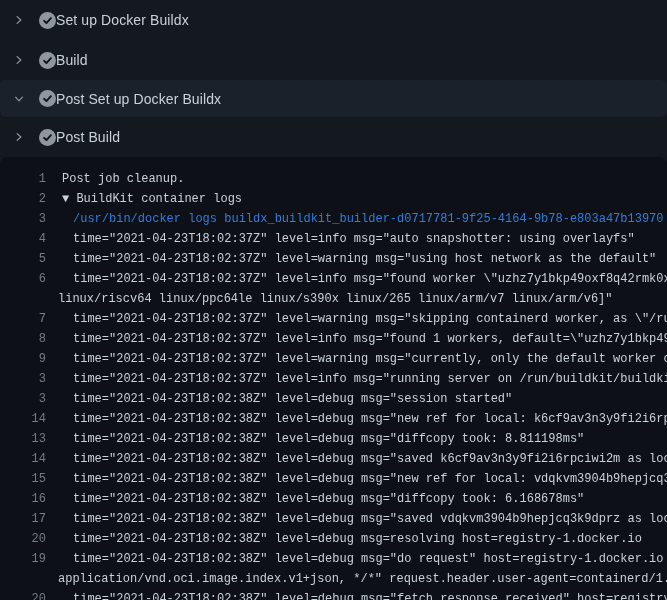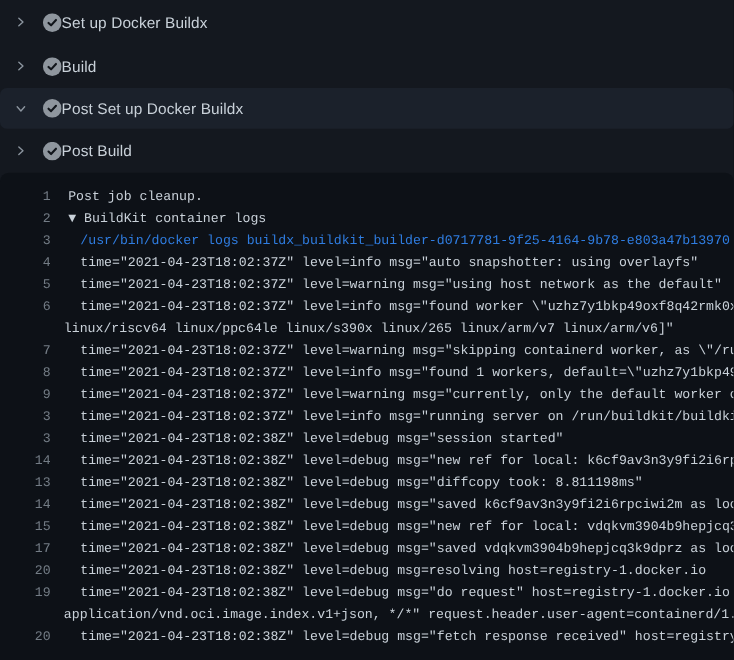--- a/index.html
+++ b/index.html
@@ -176,20 +176,24 @@
   <div class="row i1">
     <span class="num">14</span>
     <span class="txt">time="2021-04-23T18:02:38Z" level=debug msg="saved k6cf9av3n3y9fi2i6rpciwi2m as loca</span>
   </div>
 
   <div class="row i1">
     <span class="num">15</span>
     <span class="txt">time="2021-04-23T18:02:38Z" level=debug msg="new ref for local: vdqkvm3904b9hepjcq3k</span>
   </div>
 
+  <div class="row i1">
+    <span class="num">16</span>
+    <span class="txt">time="2021-04-23T18:02:38Z" level=debug msg="diffcopy took: 6.168678ms"</span>
+  </div>
 
   <div class="row i1">
     <span class="num">17</span>
     <span class="txt">time="2021-04-23T18:02:38Z" level=debug msg="saved vdqkvm3904b9hepjcq3k9dprz as loca</span>
   </div>
 
   <div class="row i1">
     <span class="num">20</span>
     <span class="txt">time="2021-04-23T18:02:38Z" level=debug msg=resolving host=registry-1.docker.io</span>
   </div>

